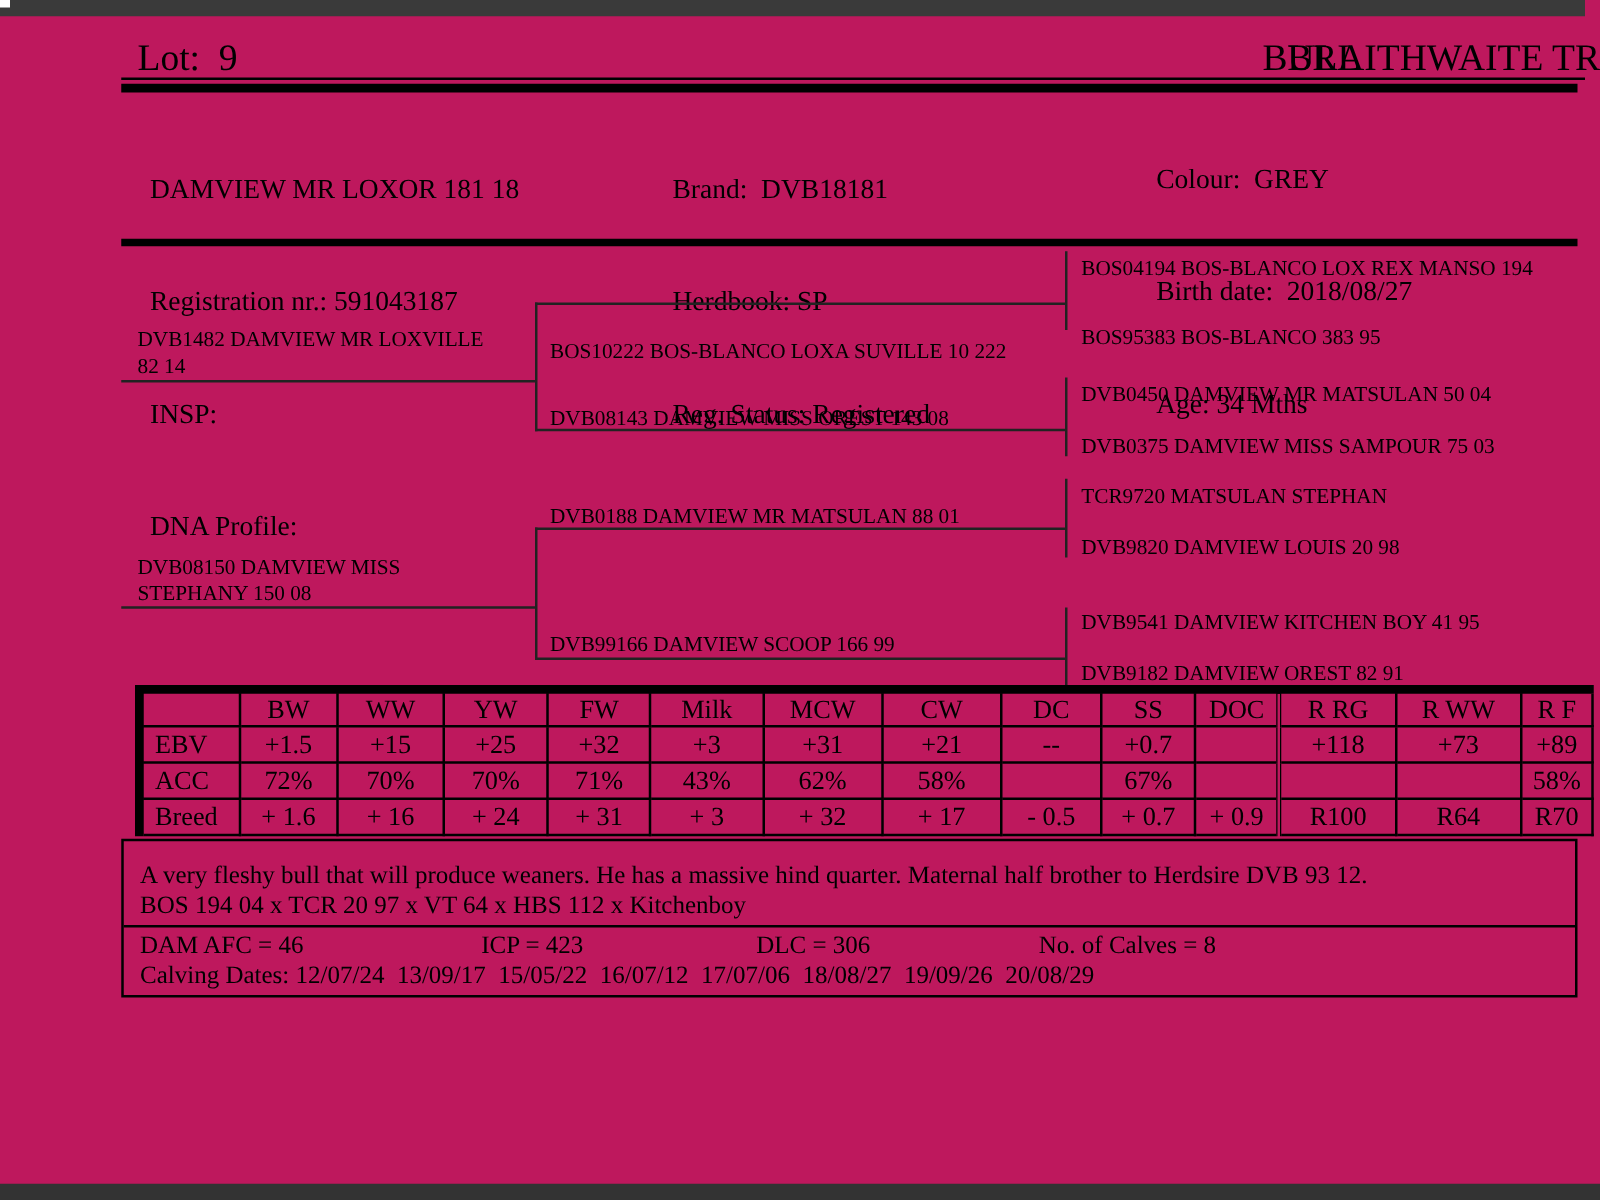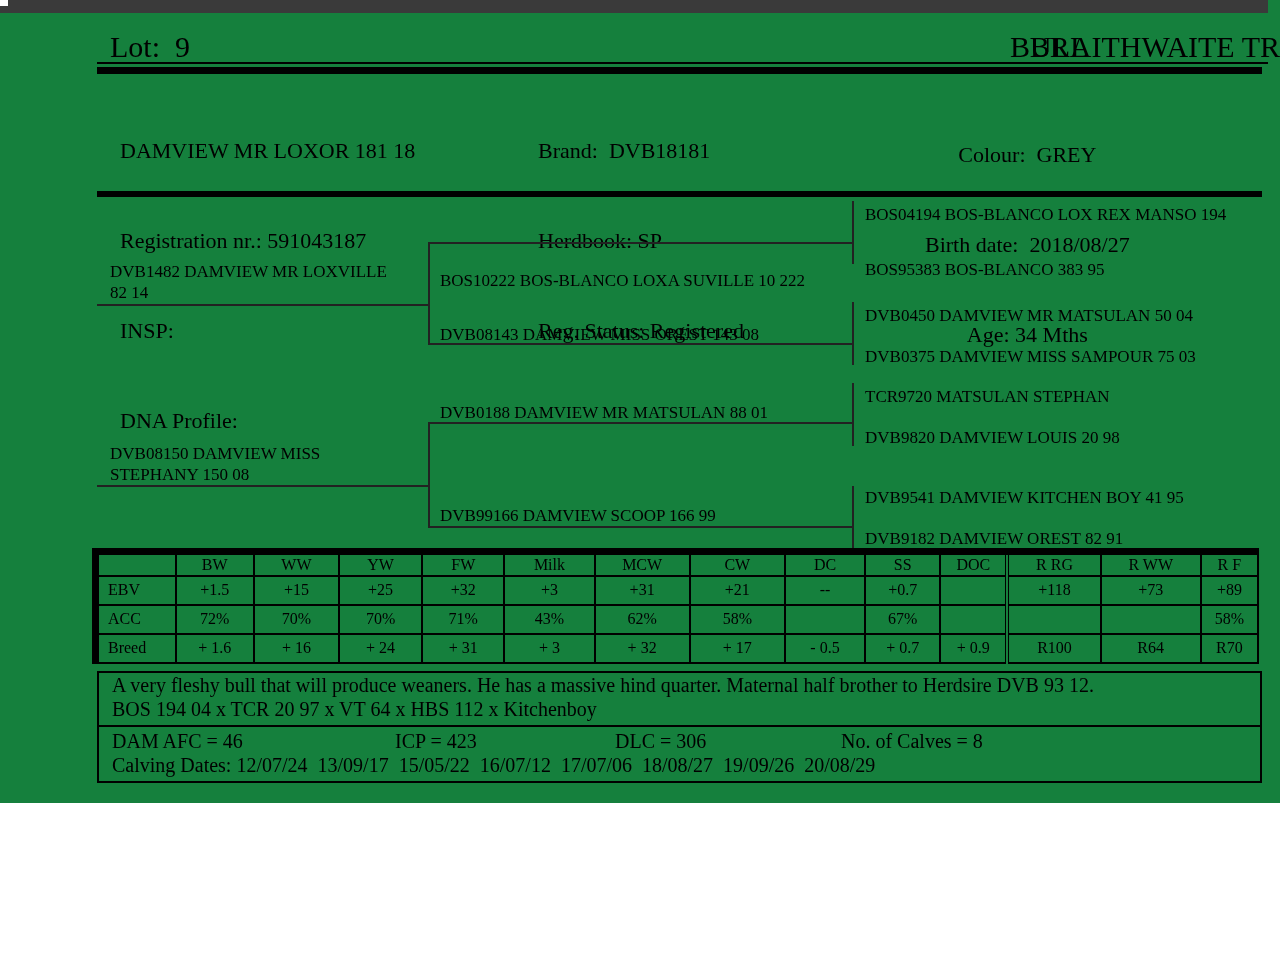--- a/index.html
+++ b/index.html
@@ -1,17 +1,17 @@
 <!DOCTYPE html>
 <html><head>
 <meta charset="utf-8">
 <style>
   * { margin:0; padding:0; box-sizing:border-box; }
   html,body { width:1280px; height:960px; background:#fff; font-family:"Liberation Serif", serif; color:#000; }
-  #page { position:relative; width:1280px; height:803px; background:#15803d; overflow:hidden; }
+  #page { position:relative; width:1280px; height:960px; background:#be185d; overflow:hidden; }
 
   .abs { position:absolute; }
 
   
   .topbar   { left:0; top:0; width:1268px; height:13px; background:#3a3a3a; }
   .topnotch { left:0; top:0; width:8px; height:6px; background:#fff; }
   .bottombar{ left:0; top:947px; width:1280px; height:13px; background:#333; }
 
   
   .hdr { top:30px; font-size:30px; white-space:pre; }
@@ -20,21 +20,21 @@
   .hdr-sex   { left:1000px;margin-left:10px; }
   .rule { background:#000; }
   .rule-hdr-thin  { left:97px; top:62px;  width:1171px; height:2px; }
   .rule-hdr-thick { left:97px; top:67px;  width:1165px; height:7px; }
   .rule-info      { left:97px; top:191px; width:1165px; height:6px; }
 
   
   .info-col { font-size:22px; line-height:30px; white-space:pre; }
   .info-c1 { left:120px; top:76px; }
   .info-c2 { left:538px; top:76px; }
-  .info-c3 { left:925px; top:80px;text-align:center; }
+  .info-c3 { left:925px; top:68px; }
 
   
   .ped { font-size:17px; line-height:21px; }
   .ped-sire { left:110px; top:261px; width:292px; }
   .ped-dam  { left:110px; top:443px; width:292px; }
   .ped-gp   { left:440px; white-space:nowrap; }
   .gp1 { top:238px;margin-top:32px; } .gp2 { top:324px; } .gp3 { top:402px; } .gp4 { top:505px; }
   .ped-ggp  { left:865px; white-space:nowrap; }
   .ggp1 { top:204px; } .ggp2 { top:245px;margin-top:14px; } .ggp3 { top:305px; } .ggp4 { top:346px; }
   .ggp5 { top:386px; } .ggp6 { top:427px; } .ggp7 { top:487px; } .ggp8 { top:528px; }
@@ -47,38 +47,38 @@
   .u-gp3  { left:428px; top:422px; width:425px; height:2px; }
   .u-gp4  { left:428px; top:526px; width:425px; height:2px; }
   .v-sire { left:428px; top:242px; width:2px; height:103px; }
   .v-dam  { left:428px; top:422px; width:2px; height:106px; }
   .v-g1   { left:852px; top:201px; width:2px; height:63px; }
   .v-g2   { left:852px; top:302px; width:2px; height:63px; }
   .v-g3   { left:852px; top:383px; width:2px; height:63px; }
   .v-g4   { left:852px; top:486px; width:2px; height:63px; }
 
   
-  table.ebv { position:absolute; left:92px; top:548px; width:1167px;
-    border-collapse:collapse; table-layout:fixed; font-size:16px;
+  table.ebv { position:absolute; left:108px; top:548px; width:1167px;
+    border-collapse:collapse; table-layout:fixed; font-size:21px;
     border-top:7px solid #000; border-left:7px solid #000;
     border-bottom:2px solid #000; border-right:1px solid #555; }
   table.ebv th, table.ebv td { border:2px solid #000; font-weight:normal;
     text-align:center; vertical-align:middle; overflow:hidden; }
   table.ebv th { height:24px; }
   table.ebv td { height:29px; }
   table.ebv .rowlabel { text-align:left; padding-left:9px; }
   table.ebv .dsep { border-left:4px double #000; }
 
   
   .notes { left:97px; top:671px; width:1165px; border:2px solid #000; font-size:20px; }
-  .notes-sec1 { padding:0 0 4px 13px; }
+  .notes-sec1 { padding:15px 0 4px 13px; }
   .notes-line { line-height:24px; }
   .notes-sec2 { border-top:2px solid #000; padding:2px 0 3px 13px; }
   .stats-row { display:flex; line-height:24px; }
-  .stat-0 { width:273px; } .stat-1 { width:196px;margin-left:10px; } .stat-2 { width:226px;margin-left:24px; }
+  .stat-0 { width:273px; } .stat-1 { width:196px; } .stat-2 { width:226px;margin-left:24px; }
   .calving { line-height:25px; white-space:pre; }
 </style>
 </head>
 <body>
 
 <div id="page">
 
   <div class="abs topbar"></div>
   <div class="abs topnotch"></div>
   <div class="abs bottombar"></div>

